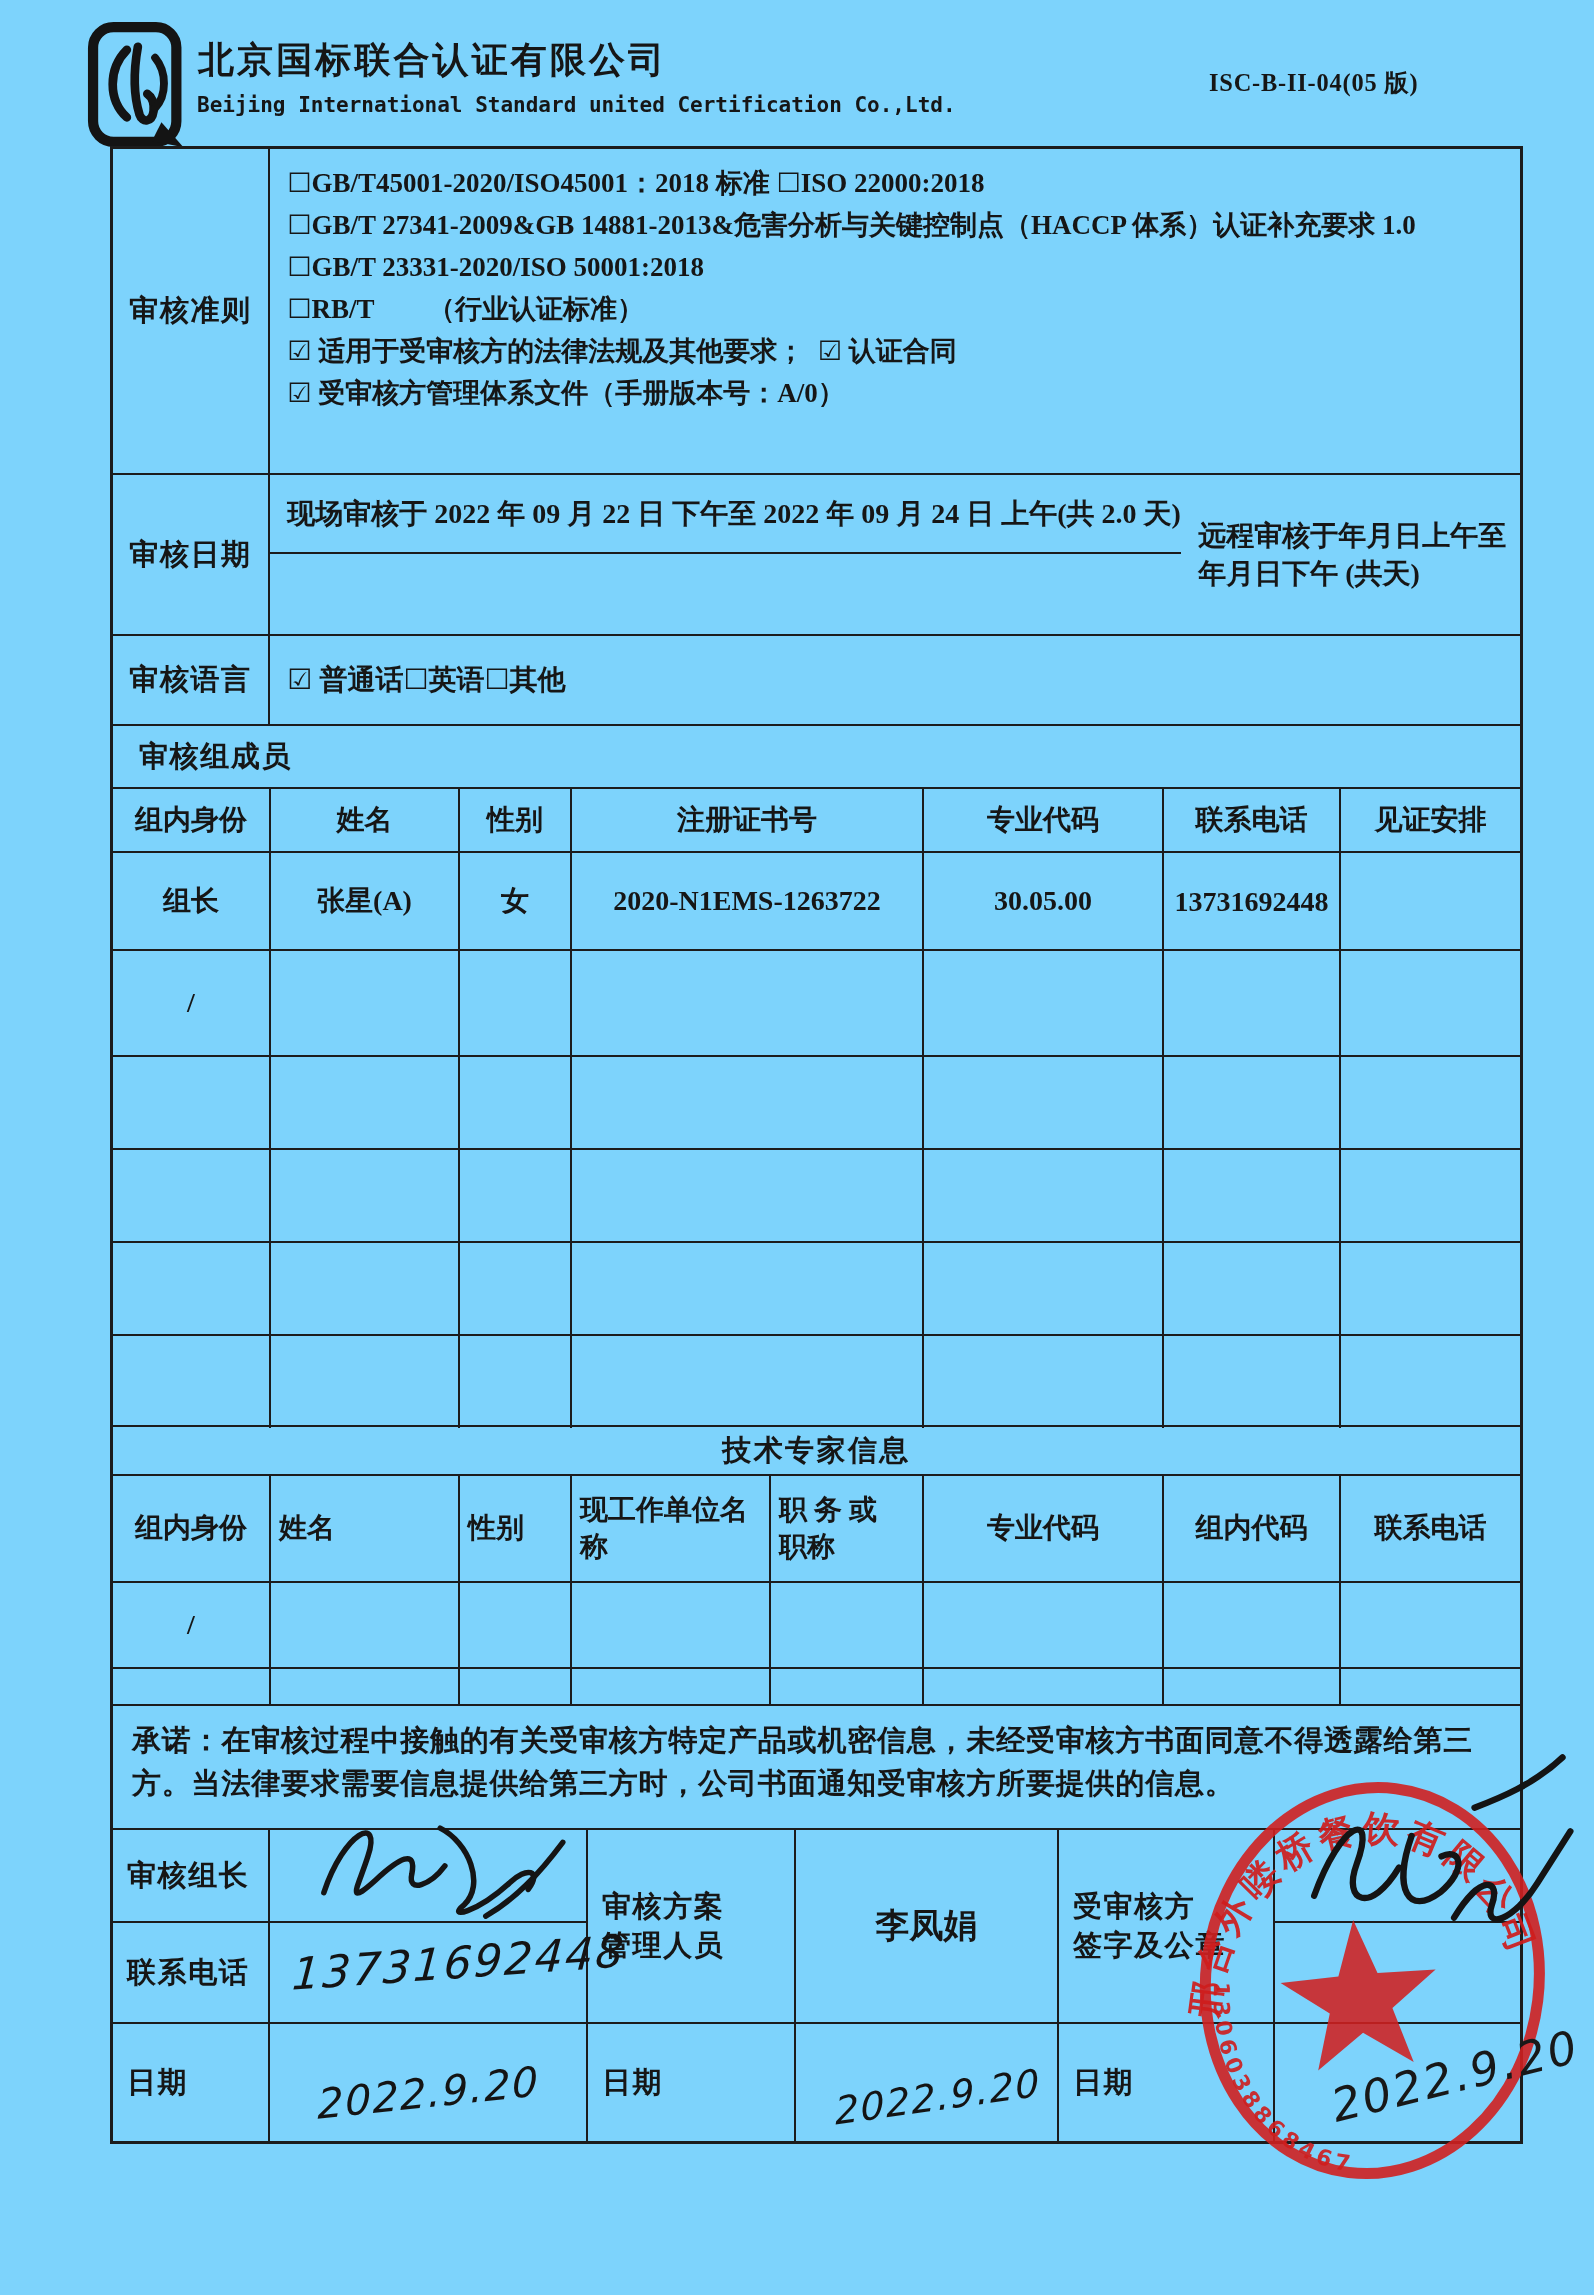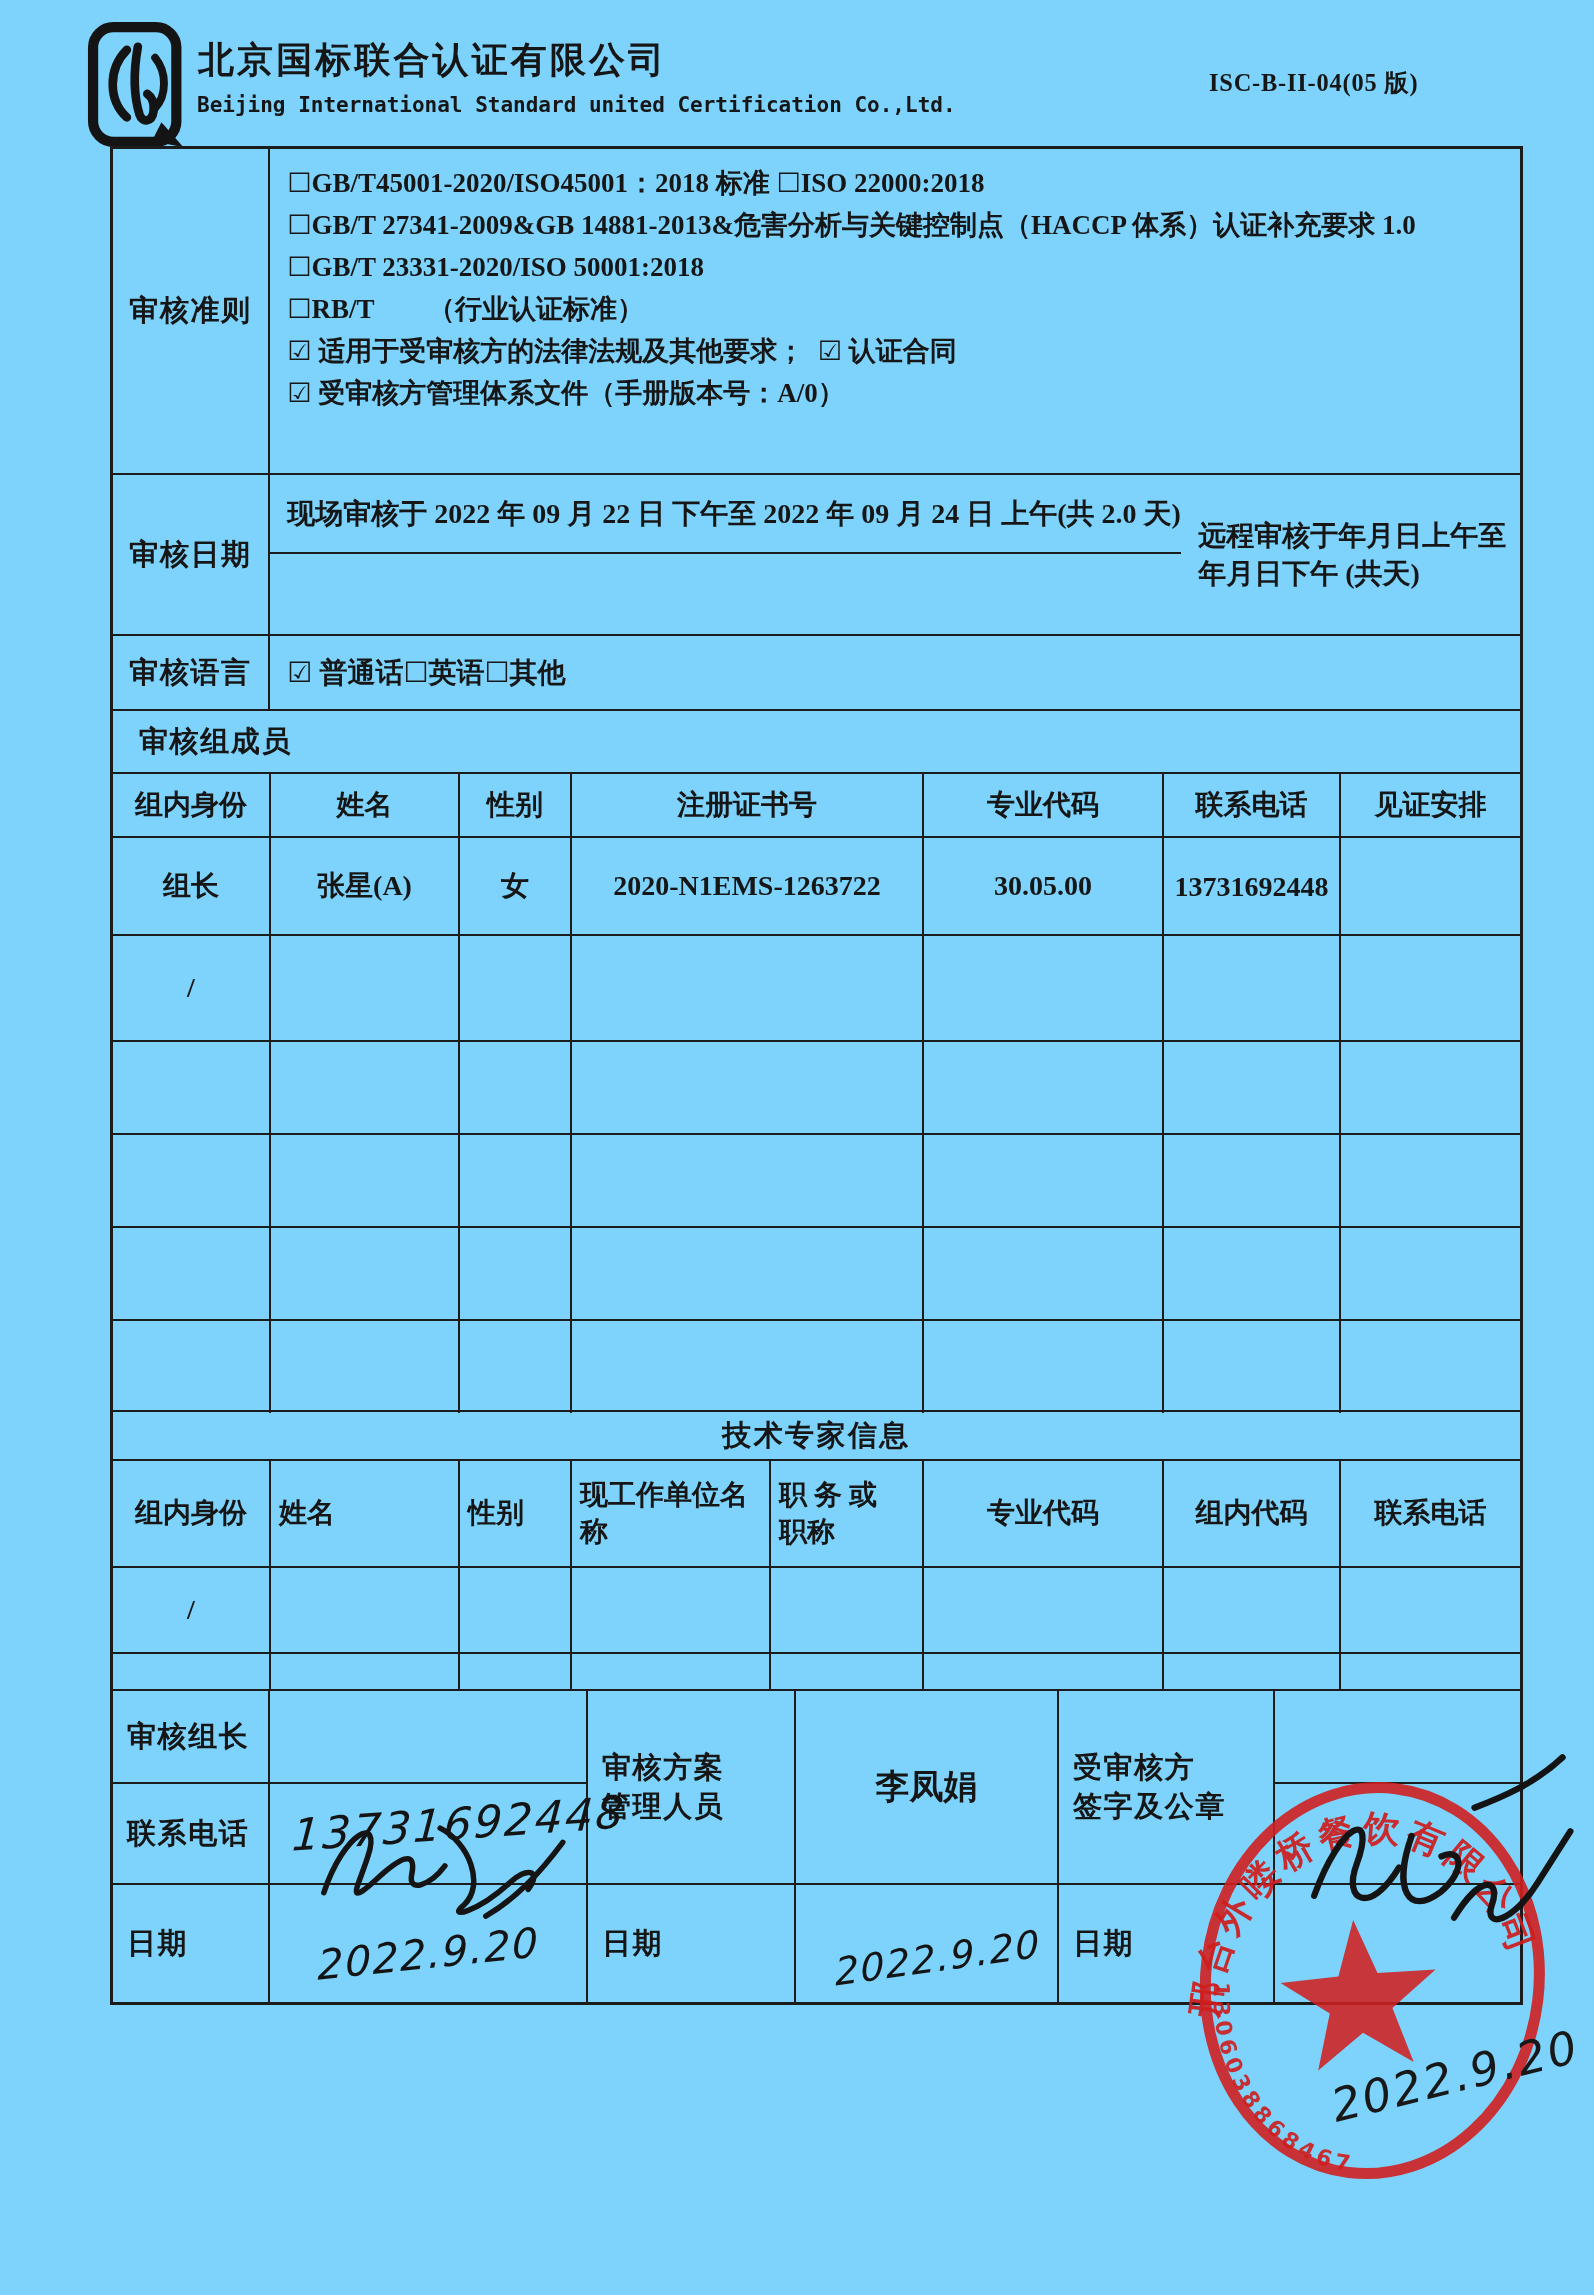--- a/index.html
+++ b/index.html
@@ -91,21 +91,21 @@
     </div>
 
     <div class="sec flexrow" style="height:161px">
       <div class="labcell">审核日期</div>
       <div class="dates-col">
         <div class="dates-r1">现场审核于 2022 年 09 月 22 日 下午至 2022 年 09 月 24 日 上午(共 2.0 天)</div>
         <div class="dates-r2">远程审核于年月日上午至年月日下午 (共天)</div>
       </div>
     </div>
 
-    <div class="sec flexrow" style="height:75px">
+    <div class="sec flexrow" style="height:90px">
       <div class="labcell">审核语言</div>
       <div class="lang-content">☑ 普通话☐英语☐其他</div>
     </div>
 
     <div class="sec band" style="height:63px">审核组成员</div>
 
     <div class="sec" style="height:638px">
       <table class="grid">
         <colgroup>
             <col style="width:157px">
@@ -228,20 +228,21 @@
               <td></td>
               <td></td>
               <td></td>
               <td></td>
               <td></td>
         </tr>
       </tbody>
         </table>
     </div>
 
+    <div class="sec commit" style="height:124px">承诺：在审核过程中接触的有关受审核方特定产品或机密信息，未经受审核方书面同意不得透露给第三方。当法律要求需要信息提供给第三方时，公司书面通知受审核方所要提供的信息。</div>
 
     <div class="sec sig" style="height:311px">
       <div class="lab">审核组长</div>
       <div></div>
       <div class="span2 lab">审核方案
 管理人员</div>
       <div class="span2 ctr">李凤娟</div>
       <div class="span2 lab">受审核方
 签字及公章</div>
       <div class="lastcol"></div>

